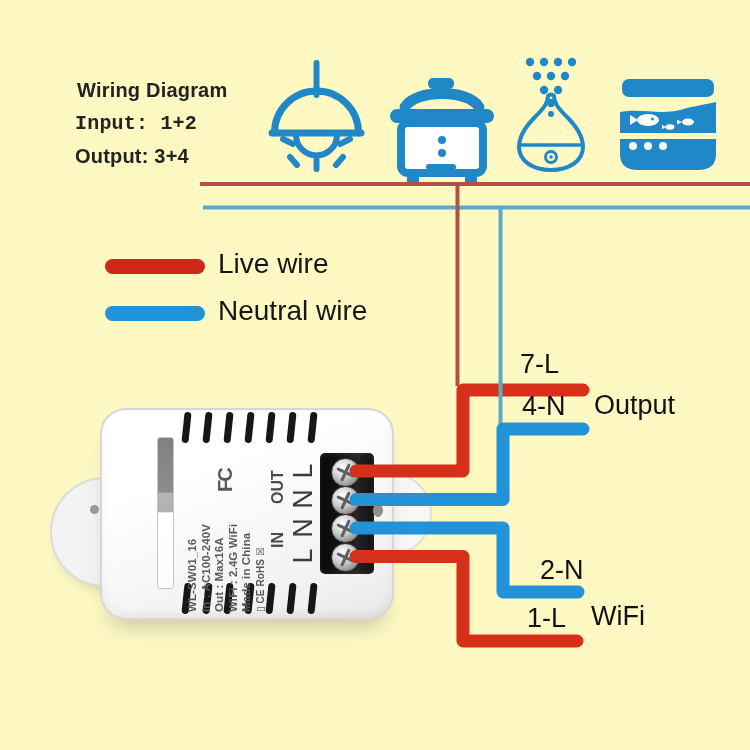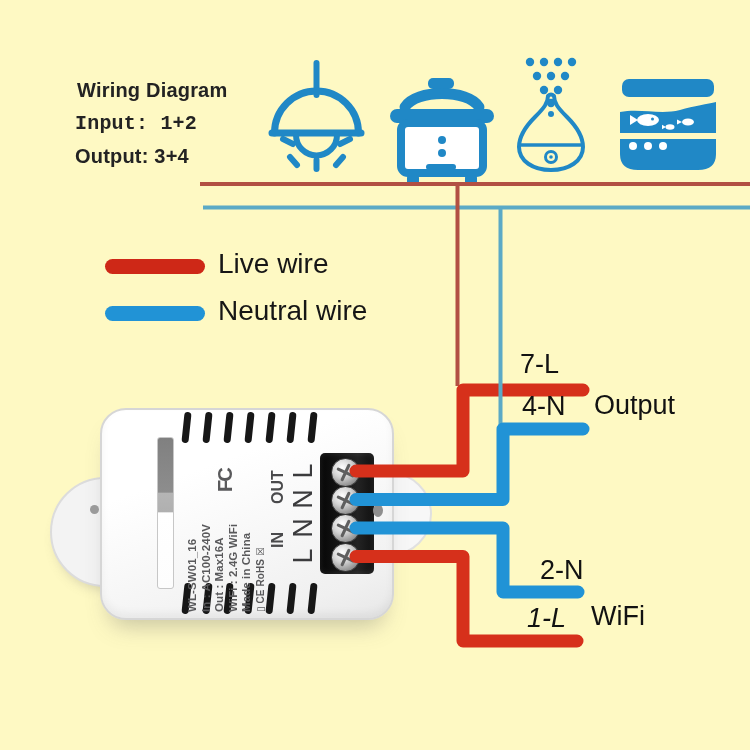--- a/index.html
+++ b/index.html
@@ -87,21 +87,21 @@
 
   
   .wire-layer { position:absolute; left:0; top:0; z-index:6; pointer-events:none; }
 
   
   .wlabel { position:absolute; font-size:27px; color:#121212; z-index:7; }
   .lbl-4l     { left:520px; top:349px; }
   .lbl-3n     { left:522px; top:391px; }
   .lbl-outgrp { left:594px; top:390px; }
   .lbl-2n     { left:540px; top:555px; }
-  .lbl-1l     { left:527px; top:603px;font-style:italic; }
+  .lbl-1l     { left:527px; top:603px; }
   .lbl-ingrp  { left:591px; top:601px; }
 </style>
 </head>
 <body>
 
 <div class="canvas">
 
   <div class="hdr hdr-title">Wiring Diagram</div>
   <div class="hdr hdr-input">Input: 1+2</div>
   <div class="hdr hdr-output">Output: 3+4</div>

